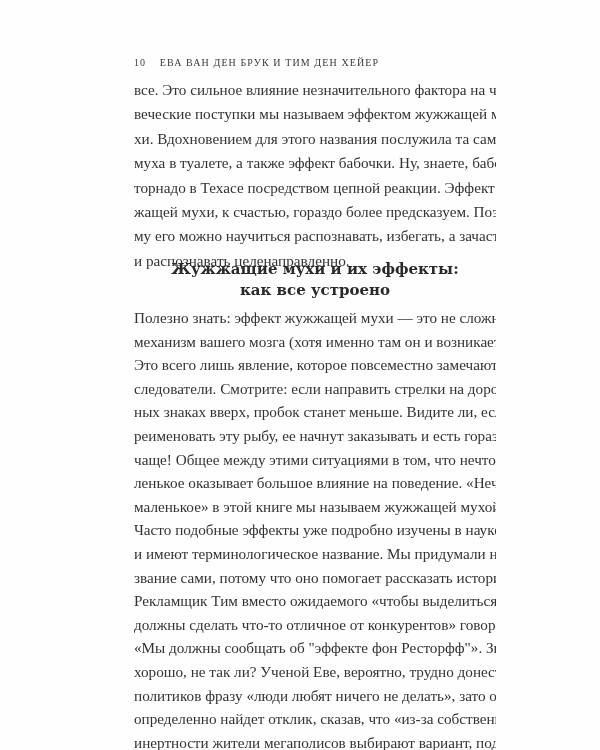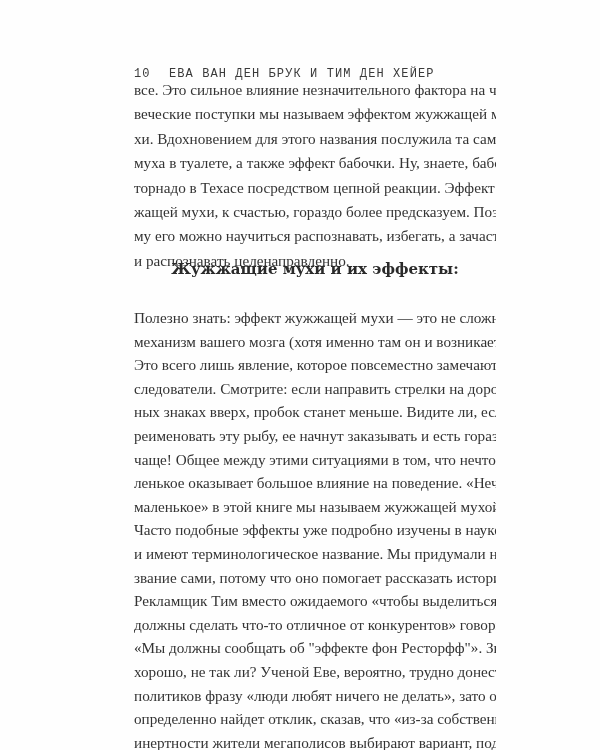--- a/index.html
+++ b/index.html
@@ -1,20 +1,20 @@
 <!DOCTYPE html>
 <html><head>
 <meta charset="utf-8">
 <style>
   html, body { margin: 0; padding: 0; background: #ffffff; }
   body { width: 600px; height: 750px; position: relative; overflow: hidden; }
   .page { position: absolute; left: 0; top: 0; width: 600px; height: 750px; background: #fefefe; }
   .running-head {
-    position: absolute; left: 134px; top: 67px;
-    font-family: Liberation Mono, monospace; font-size: 12px; letter-spacing: 1.1px;
+    position: absolute; left: 134px; top: 57px;
+    font-family: Liberation Serif, serif; font-size: 10px; letter-spacing: 1.1px;
     color: #3a3a3a; white-space: nowrap;
   }
   .running-head .pgnum { margin-right: 10px; }
   .col { position: absolute; left: 134px; width: 362px; }
   .line {
     font-family: "Liberation Serif", serif; font-size: 15.2px; color: #333333;
     height: 23.6px; line-height: 23.6px; white-space: nowrap;
     text-align: justify; text-align-last: justify; overflow: hidden;
   }
   .line.last { text-align-last: left; }
@@ -41,20 +41,21 @@
     <div class="line">хи. Вдохновением для этого названия послужила та самая</div>
     <div class="line">муха в туалете, а также эффект бабочки. Ну, знаете, бабочки,</div>
     <div class="line">торнадо в Техасе посредством цепной реакции. Эффект жуж-</div>
     <div class="line">жащей мухи, к счастью, гораздо более предсказуем. Поэто-</div>
     <div class="line">му его можно научиться распознавать, избегать, а зачастую</div>
     <div class="line last">и распознавать целенаправленно.</div>
   </div>
 
   <div class="heading">
     <div>Жужжащие мухи и их эффекты:</div>
+    <div>как все устроено</div>
   </div>
 
   <div class="col p2" style="top:306px;">
     <div class="line">Полезно знать: эффект жужжащей мухи — это не сложный</div>
     <div class="line">механизм вашего мозга (хотя именно там он и возникает).</div>
     <div class="line">Это всего лишь явление, которое повсеместно замечают ис-</div>
     <div class="line">следователи. Смотрите: если направить стрелки на дорож-</div>
     <div class="line">ных знаках вверх, пробок станет меньше. Видите ли, если пе-</div>
     <div class="line">реименовать эту рыбу, ее начнут заказывать и есть гораздо</div>
     <div class="line">чаще! Общее между этими ситуациями в том, что нечто ма-</div>

